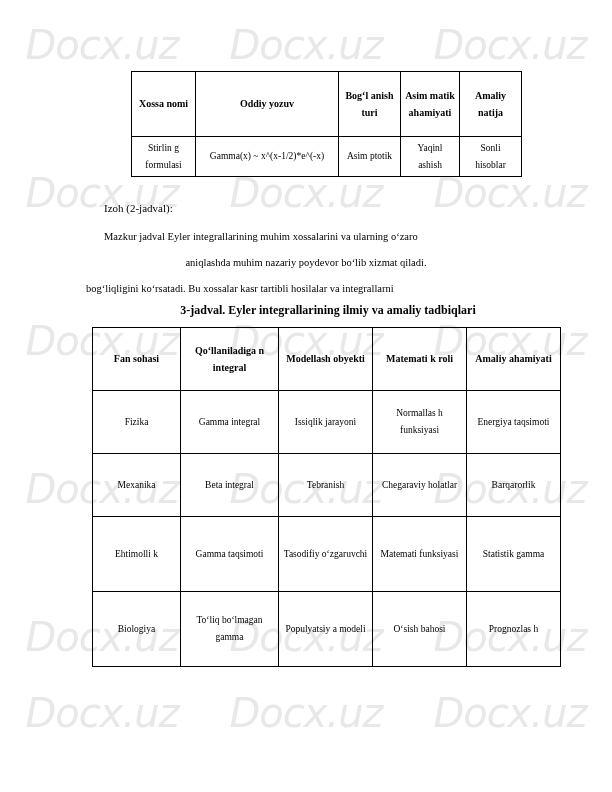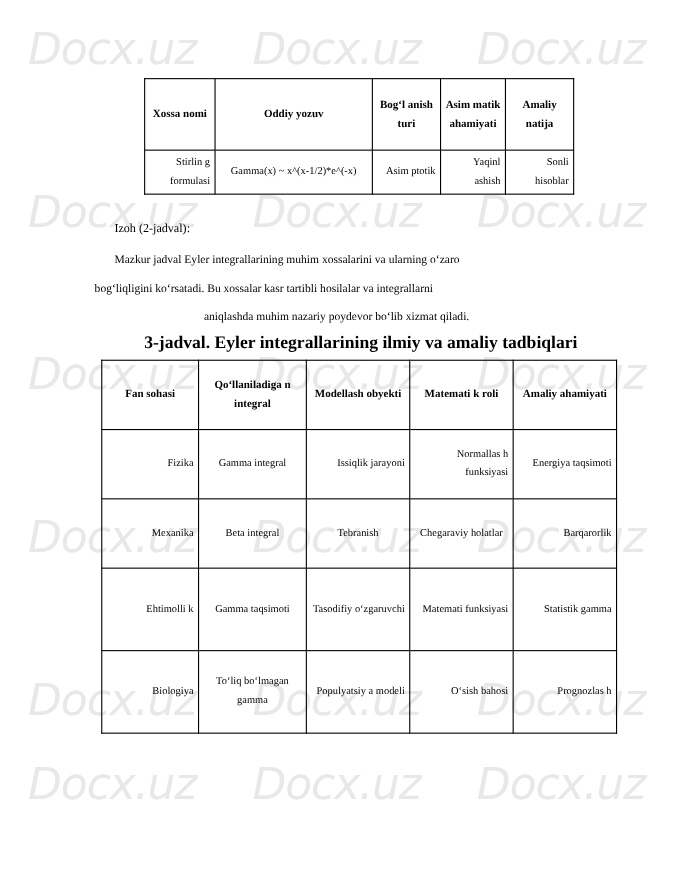--- a/index.html
+++ b/index.html
@@ -69,21 +69,21 @@
     font-size: 9.5px;
     line-height: 1.75;
     background: transparent;
   }
   table.doc-table td.hdr {
     font-weight: bold;
     text-align: center;
     font-size: 10px;
   }
   td.c-center { text-align: center; }
-  td.c-right  { text-align: right; }
+  td.c-right  { text-align: center; }
 
   
   #table-eyler-xossalari {
     position: absolute;
     left: 131px;
     top: 71px;
     width: 390px;
   }
   #table-eyler-xossalari td { height: 33px; }
   #table-eyler-xossalari tr.hdr-row td { height: 58px; }
@@ -125,21 +125,21 @@
   #izoh-paragraph .ln.l1 { text-align: left; padding-left: 18px; }
   #izoh-paragraph .ln.l2 { text-align: left; padding-left: 0px; }
   #izoh-paragraph .ln.l3 { text-align: center; }
 
   #table3-caption {
     left: 0px;
     top: 304px;
     width: 612px;
     text-align: center;
     font-weight: bold;
-    font-size: 16px;
+    font-size: 12px;
     padding-left: 44px;
     box-sizing: border-box;
   }
 </style>
 </head>
 <body>
 
 <div id="watermark-layer">
     <div class="wm-row" style="top: 22px;">
       <span class="wm-text" style="color: rgb(232, 232, 232);">Docx.uz</span>
@@ -199,22 +199,22 @@
           <td class="c-right">Yaqinl ashish</td>
           <td class="c-right">Sonli hisoblar</td>
         </tr>
       </tbody>
     </table>
 
     <div class="txt-block" id="izoh-heading">Izoh (2-jadval):</div>
 
     <div class="txt-block" id="izoh-paragraph">
       <span class="ln l1">Mazkur jadval Eyler integrallarining muhim xossalarini va ularning o‘zaro</span>
+      <span class="ln l3">aniqlashda muhim nazariy poydevor bo‘lib xizmat qiladi.</span>
       <span class="ln l2">bog‘liqligini ko‘rsatadi. Bu xossalar kasr tartibli hosilalar va integrallarni</span>
-      <span class="ln l3">aniqlashda muhim nazariy poydevor bo‘lib xizmat qiladi.</span>
     </div>
 
     <div class="txt-block" id="table3-caption">3-jadval. Eyler integrallarining ilmiy va amaliy tadbiqlari</div>
 
     <table class="doc-table" id="table-ilmiy-tadbiqlar">
       <colgroup>
         <col style="width:88px">
         <col style="width:98px">
         <col style="width:94px">
         <col style="width:94px">

